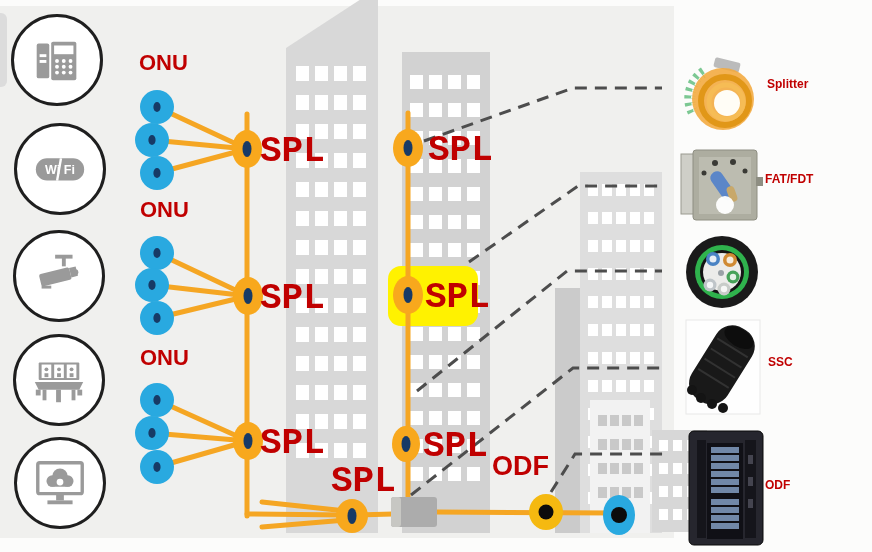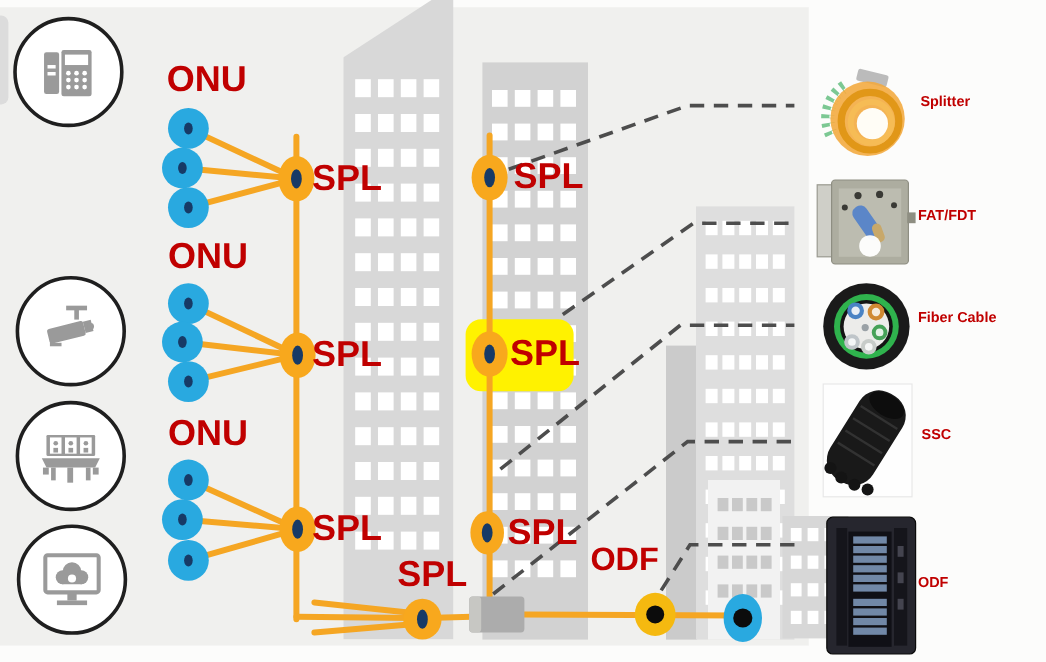--- a/index.html
+++ b/index.html
@@ -26,22 +26,22 @@
   .wg-b { left:8px;  top:23px; width:72px; grid-template-columns:repeat(4,13px); grid-auto-rows:14px; gap:14px 6px; }
   .wg-c { left:8px;  top:12px; width:66px; grid-template-columns:repeat(5,10px); grid-auto-rows:12px; gap:16px 4px; }
   .wg-e { left:8px;  top:15px; width:46px; grid-template-columns:repeat(4,9px);  grid-auto-rows:11px; gap:13px 3px; }
   .wg-e i { background:#c9c9c9; }
   .wg-f { left:7px;  top:10px; width:40px; grid-template-columns:repeat(3,9px);  grid-auto-rows:11px; gap:12px 5px; }
 
   svg.overlay { position:absolute; left:0; top:0; }
 
   
   .lbl { position:absolute; color:#c00000; font-weight:700; white-space:nowrap; line-height:1; }
-  .lbl-onu { font-size:30px; }
-  .lbl-spl { font-size:30px; }
+  .lbl-onu { font-size:22px; }
+  .lbl-spl { font-size:36px;font-family:Liberation Mono, monospace; }
   .lbl-node { font-size:27px; }
   .lbl-legend { font-size:12px; }
 
   
   .dev-circle { position:absolute; width:92px; height:92px; background:#fff;
                 border:3px solid #1f1f1f; border-radius:50%;
                 display:flex; align-items:center; justify-content:center; }
   .dev-circle svg { display:block; }
 </style>
 </head>
@@ -476,20 +476,27 @@
         <circle cx="30" cy="37" r="2"></circle>
           <circle cx="37" cy="37" r="2"></circle>
           <circle cx="44" cy="37" r="2"></circle>
         <circle cx="30" cy="43" r="2"></circle>
           <circle cx="37" cy="43" r="2"></circle>
           <circle cx="44" cy="43" r="2"></circle>
       </g>
     </svg>
   </div>
 
+  <div class="dev-circle" style="left:14px; top:123px;">
+    <svg width="58" height="58" viewBox="0 0 60 60">
+      <rect x="5" y="19" width="50" height="23" rx="11.5" fill="#9a9a9a"></rect>
+      <line x1="31" y1="19" x2="27" y2="42" stroke="#ffffff" stroke-width="2.5"></line>
+      <text x="30" y="35" text-anchor="middle" font-family="Liberation Sans, sans-serif" font-size="13" font-weight="bold" fill="#ffffff">Wi Fi</text>
+    </svg>
+  </div>
 
   <div class="dev-circle" style="left:13px; top:230px;">
     <svg width="58" height="58" viewBox="0 0 60 60">
       <g fill="#9a9a9a">
         <rect x="26" y="8" width="18" height="4"></rect>
         <rect x="33" y="10" width="4" height="10"></rect>
         <g transform="rotate(-14 28 30)">
           <rect x="10" y="24" width="32" height="13" rx="2"></rect>
           <rect x="42" y="25" width="7" height="10"></rect>
         </g>
@@ -550,17 +557,16 @@
   <div class="lbl lbl-spl" style="left:260px; top:426px;">SPL</div>
   <div class="lbl lbl-spl" style="left:428px; top:133px;">SPL</div>
   <div class="lbl lbl-spl" style="left:425px; top:280px;">SPL</div>
   <div class="lbl lbl-spl" style="left:423px; top:429px;">SPL</div>
   <div class="lbl lbl-spl" style="left:331px; top:464px;">SPL</div>
 
   <div class="lbl lbl-node" style="left:492px; top:453px;">ODF</div>
 
   <div class="lbl lbl-legend" style="left:767px; top:78px;">Splitter</div>
   <div class="lbl lbl-legend" style="left:765px; top:173px;">FAT/FDT</div>
-  <div class="lbl lbl-legend" style="left:765px; top:258px;">Fiber Cable</div>
   <div class="lbl lbl-legend" style="left:768px; top:356px;">SSC</div>
   <div class="lbl lbl-legend" style="left:765px; top:479px;">ODF</div>
 
 </div>
 
 </body></html>

